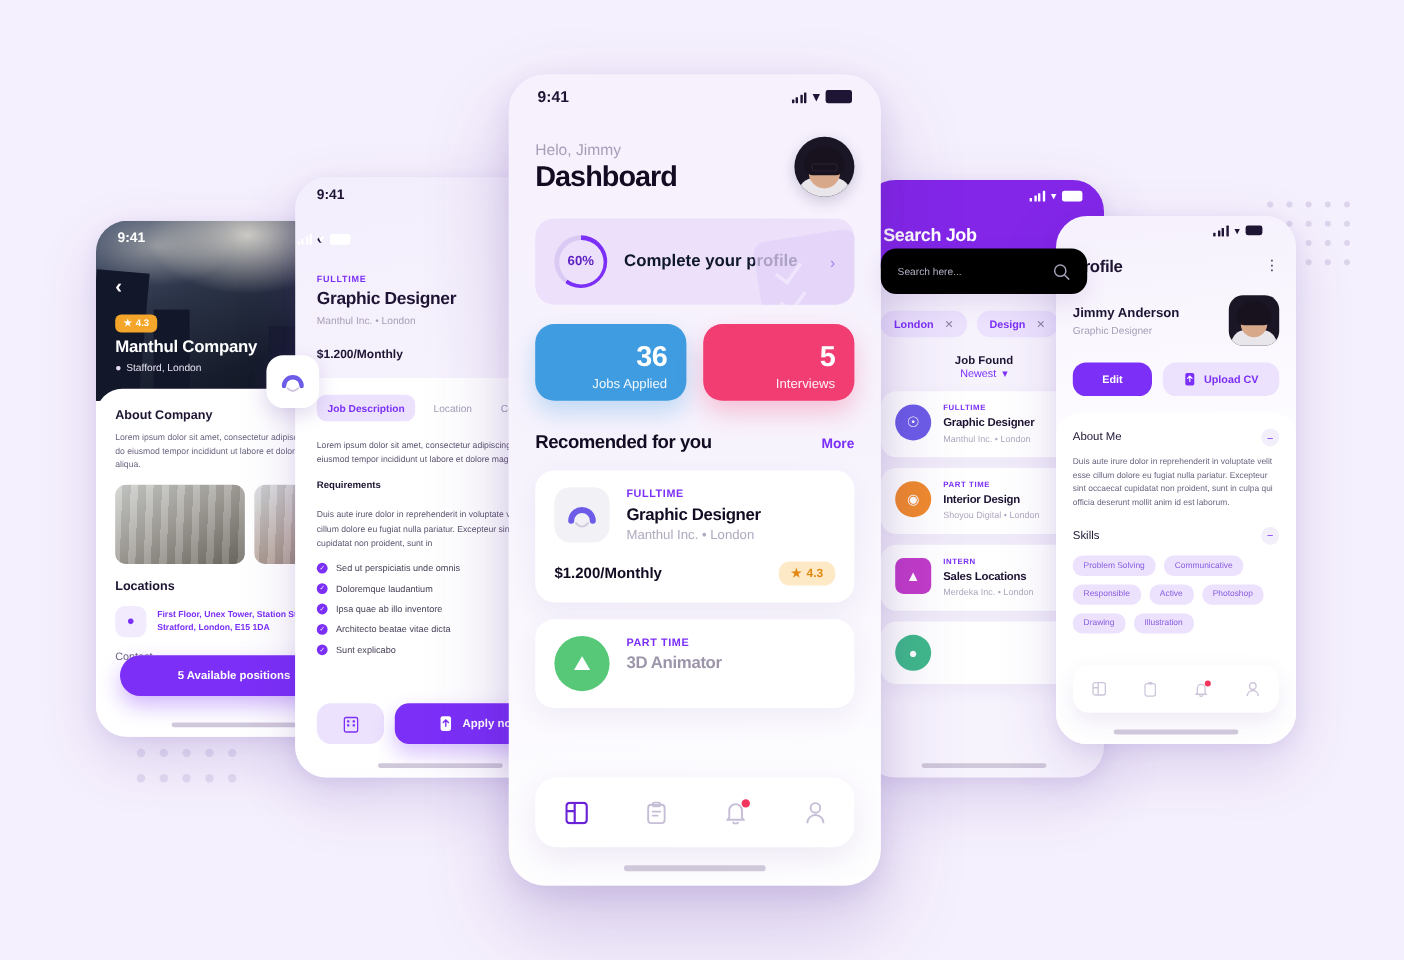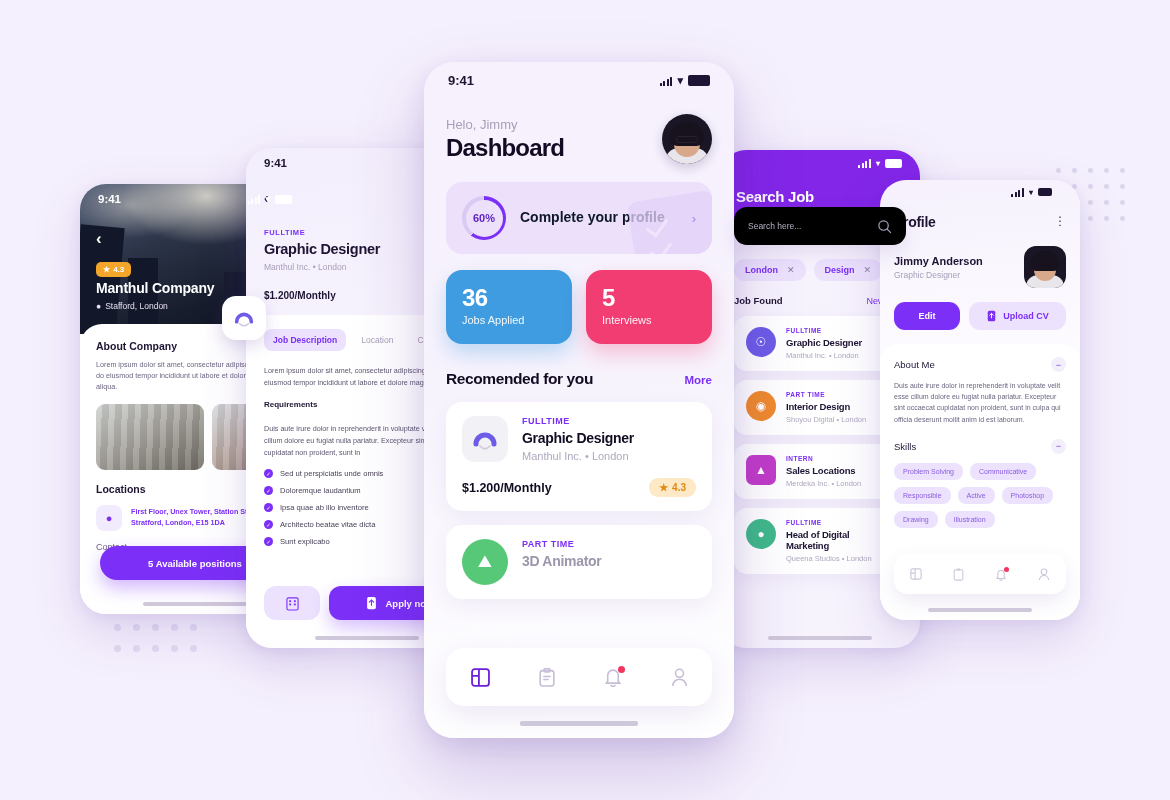--- a/index.html
+++ b/index.html
@@ -141,21 +141,21 @@
   .dh-ring span{position:relative;z-index:2;font-size:11px;font-weight:bold;color:#5c1fc0;}
   .dh-ptxt { font-size:14px; font-weight:bold; color:#0f172a; line-height:1.25; }
   .dh-chev { position:absolute; right:16px; color:#a982ea; font-size:13px; }
   .dh-deco { position:absolute; right:-6px; top:14px; width:86px; height:74px;
     background:#e2d2f8; border-radius:10px; transform:rotate(-9deg); opacity:.75; }
   .dh-deco::before,.dh-deco::after{content:"";position:absolute;left:16px;width:18px;height:10px;
     border-left:3px solid #f1e7fd;border-bottom:3px solid #f1e7fd;transform:rotate(-45deg);}
   .dh-deco::before{top:20px}.dh-deco::after{top:44px}
 
   .dh-stats { display:flex; gap:14px; margin-top:16px; }
-  .dh-stat { flex:1; border-radius:16px; height:74px; padding:14px 16px; color:#fff; }
+  .dh-stat { flex:1; border-radius:16px; height:64px; padding:14px 16px; color:#fff;text-align:right; }
   .dh-stat .num { font-size:24px; font-weight:bold; letter-spacing:-.5px; }
   .dh-stat .lbl { font-size:11px; margin-top:2px; opacity:.93; }
   .dh-stat.blue { background:#3f9ce0; box-shadow:0 10px 20px rgba(63,156,224,.30); }
   .dh-stat.pink { background:#f23d73; box-shadow:0 10px 20px rgba(242,61,115,.28); }
 
   .dh-sec { display:flex; justify-content:space-between; align-items:baseline; margin-top:26px; }
   .dh-sec .t { font-size:15.5px; font-weight:bold; color:#120b22; letter-spacing:-.4px; }
   .dh-sec .m { font-size:11.5px; color:#7b2ff7; font-weight:bold; }
 
   .dh-card { margin-top:14px; background:#fff; border-radius:16px; padding:14px 16px;
@@ -195,21 +195,21 @@
   .sj-h { font-size:15px; font-weight:bold; color:#fff; letter-spacing:-.3px; }
   .sj-filter { color:#fff; font-size:14px; }
   .sj-search { margin:-18px 14px 0; background:#000000; border-radius:13px; height:38px;
     display:flex; align-items:center; justify-content:space-between; padding:0 14px;
     box-shadow:0 8px 20px rgba(90,50,160,.12); position:relative; z-index:3; }
   .sj-search .ph { font-size:8.5px; color:#b7afc6; }
   .sj-chips { display:flex; gap:8px; padding:14px 14px 0; }
   .sj-chip { background:#ece2fd; border-radius:11px; padding:6px 11px; display:flex; gap:9px;
     align-items:center; font-size:9px; font-weight:bold; color:#7b2ff7; white-space:nowrap; }
   .sj-chip .x { color:#8a82a0; font-size:9px; font-weight:normal; }
-  .sj-meta { display:flex; justify-content:space-between; align-items:center; padding:14px 14px 0; }
+  .sj-meta { display:flex; justify-content:space-between; align-items:center; padding:14px 14px 0;flex-direction:column; }
   .sj-found { font-size:9.5px; font-weight:bold; color:#1e1433; }
   .sj-sort { font-size:9px; color:#7b2ff7; display:flex; gap:5px; align-items:center; }
   .sj-list { padding:10px 14px 0; display:flex; flex-direction:column; gap:9px; }
   .sj-item { background:#fff; border-radius:13px; padding:11px 12px; display:flex; gap:10px;
     align-items:flex-start; box-shadow:0 6px 16px rgba(90,50,160,.06); }
   .sj-lg { width:30px;height:30px;border-radius:50%;flex:none;
            display:flex;align-items:center;justify-content:center;color:#fff;font-size:12px;}
   .sj-tag { font-size:6.5px; font-weight:bold; color:#7b2ff7; letter-spacing:.5px; }
   .sj-title { font-size:9.5px; font-weight:bold; color:#1e1433; margin-top:3px; letter-spacing:-.2px;}
   .sj-sub { font-size:7.5px; color:#b0a8bf; margin-top:3px; }
@@ -509,25 +509,20 @@
       <div class="sj-item">
         <div class="sj-lg" style="background:#c13cc8;border-radius:7px">▲</div>
         <div>
           <div class="sj-tag">INTERN</div>
           <div class="sj-title">Sales Locations</div>
           <div class="sj-sub">Merdeka Inc.  •  London</div>
         </div>
       </div>
       <div class="sj-item">
         <div class="sj-lg" style="background:#3fb98a">●</div>
-        <div>
-          <div class="sj-tag">FULLTIME</div>
-          <div class="sj-title">Head of Digital Marketing</div>
-          <div class="sj-sub">Queena Studios  •  London</div>
-        </div>
       </div>
     </div>
     <div class="homebar"></div>
   </div>
 
   <div class="phone" id="phone-profile">
     <div class="pf-pad">
       <div class="statusbar">
         <span class="time">&nbsp;</span>
         <span class="sb-icons">

